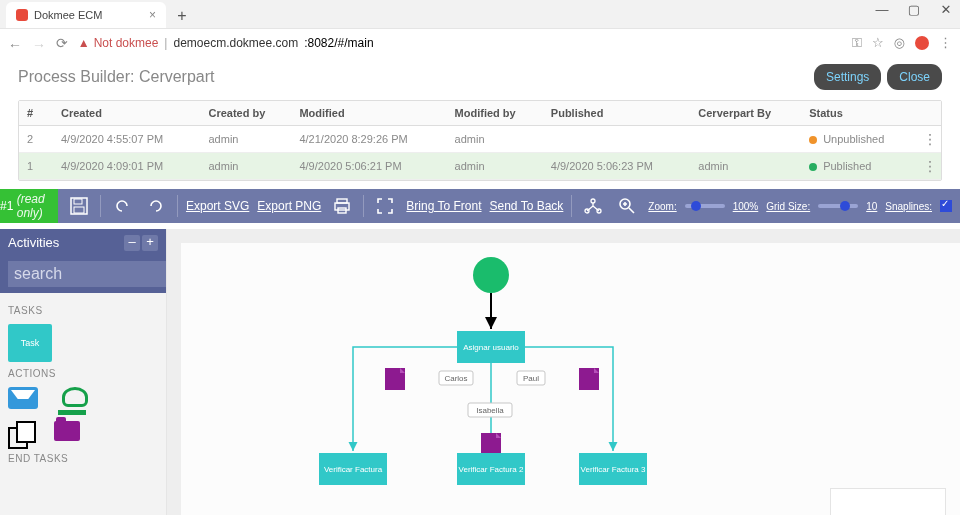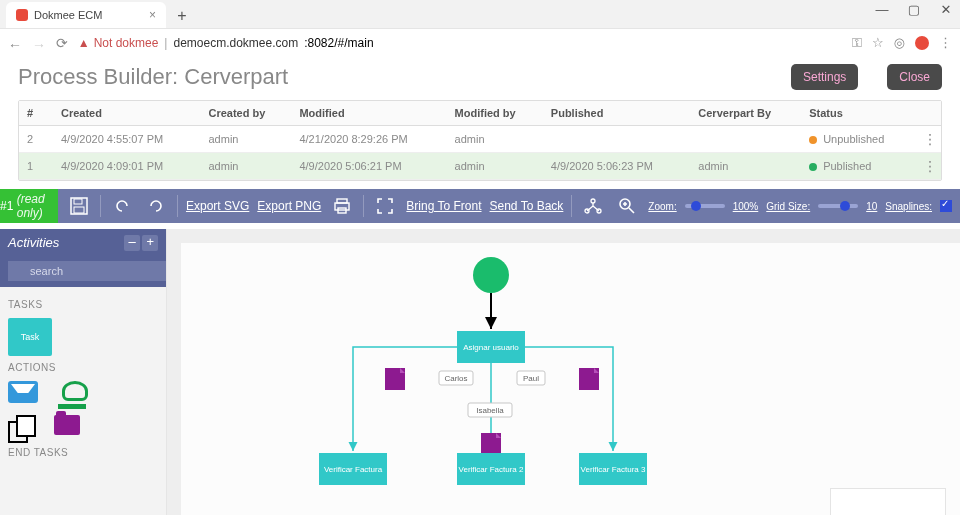--- a/index.html
+++ b/index.html
@@ -17,23 +17,23 @@
 .addr-row { height: 28px; display: flex; align-items: center; padding: 0 8px; gap: 10px; background:#fff; border-top:1px solid #e5e5e5;}
 .nav-ico { color: #888; font-size: 14px; }
 .url-bar { flex: 1; display: flex; align-items: center; gap: 6px; font-size: 12px; color: #555; }
 .notsecure { color: #c94f4f; display:flex; align-items:center; gap:4px;}
 .url-rest { color: #000000; }
 .addr-icons { display:flex; gap:10px; align-items:center; color:#888; font-size:13px;}
 .addr-icons .dok { width:14px; height:14px; background:#e84b3c; border-radius:50%; }
 
 
 .page-head { display: flex; align-items: center; padding: 8px 18px 10px; }
-.page-title { font-size: 22px; font-weight: 300; color: #888; }
+.page-title { font-size: 16px; font-weight: 300; color: #888; }
 .head-btns { margin-left: auto; display: flex; gap: 6px; }
-.dark-btn { background: #4a4a4a; color: #f9a8d4; padding: 6px 12px; border-radius: 5px; font-size: 12px; border:none;margin-left:23px; }
+.dark-btn { background: #4a4a4a; color: #7dd3fc; padding: 6px 12px; border-radius: 11px; font-size: 12px; border:none; }
 
 
 .table-wrap { margin: 0 18px; border:1px solid #ddd; border-radius:2px; }
 table { width: 100%; border-collapse: collapse; font-size: 11px; }
 thead th { text-align: left; padding: 6px 8px; color: #555; font-weight:600; border-bottom:1px solid #ddd; background:#fafafa;}
 tbody td { padding: 5px 8px; color: #8a8a8a; border-bottom:1px solid #eee; }
 tbody tr.published { background: #e7f4e5; }
 .dot { width:8px;height:8px;border-radius:50%; display:inline-block; margin-right:6px; vertical-align:middle;}
 .dot.orange{background:#f0932b;} .dot.green{background:#27ae60;}
 .rowmenu { color:#888; font-size:14px; text-align:right; padding-right:4px;}
@@ -46,24 +46,24 @@
 .banner-green .ro { font-style:italic; opacity:.9;}
 .toolbar { flex:1; background:#6f79a8; display:flex; align-items:center; color:#fff; font-size:12px; gap:8px; padding:0 8px;text-decoration:underline;}
 .tb-ico { width:26px;height:26px; display:flex;align-items:center;justify-content:center; }
 .tb-sep { width:1px; height:22px; background:rgba(255,255,255,.25);}
 .tb-txt { white-space:nowrap; }
 .slider { width:40px; height:4px; background:#9aa4d4; position:relative; border-radius:2px;}
 .slider .knob{ width:10px;height:10px;border-radius:50%;background:#2e4bd8;position:absolute;top:-3px;}
 .chk { width:12px;height:12px;background:#2e4bd8;display:inline-block;position:relative;}
 .chk:after{content:"✓";color:#fff;font-size:10px;position:absolute;top:-2px;left:1px;}
 
-.activities-head { background:#566196; color:#fff; height:26px; display:flex;align-items:center; padding:0 8px; font-size:13px; justify-content:space-between;font-style:italic;}
+.activities-head { background:#566196; color:#fff; height:26px; display:flex;align-items:center; padding:0 8px; font-size:13px; justify-content:space-between;}
 .mini-btns span{ display:inline-block; width:16px;height:16px;background:#6f79a8;text-align:center;line-height:14px;margin-left:2px;border-radius:2px;}
 .search-row { background:#566196; padding:6px 8px; display:flex;align-items:center;}
-.search-row input{ flex:1; background:#6f79a8; border:none; color:#fff; padding:4px 22px; font-size:11px;}
+.search-row input{ flex:1; background:#6f79a8; border:none; color:#fff; padding:4px 6px; font-size:16px;}
 .search-row input::placeholder{color:#d6d9ea;}
 .search-row .mag{ color:#d6d9ea; margin-left:6px; font-size:14px;}
 
 .panel-body { flex:1; overflow:auto; padding:6px 8px;}
 .sect-label { font-size:10px; color:#888; letter-spacing:.5px; margin:6px 0 8px;}
 .chips { display:flex; gap:20px; flex-wrap:wrap; margin-bottom:6px;}
 .chip-task { width:44px;height:38px;background:#31c8c8;color:#fff;font-size:9px;display:flex;align-items:center;justify-content:center;border-radius:2px;}
 .ico-env { width:30px;height:22px;background:#3498db;border-radius:3px;position:relative;}
 .ico-env:before{content:"";position:absolute;inset:3px;border-top:9px solid #fff;clip-path:polygon(0 0,100% 0,50% 100%);}
 .ico-stamp{width:28px;height:28px;position:relative;}

